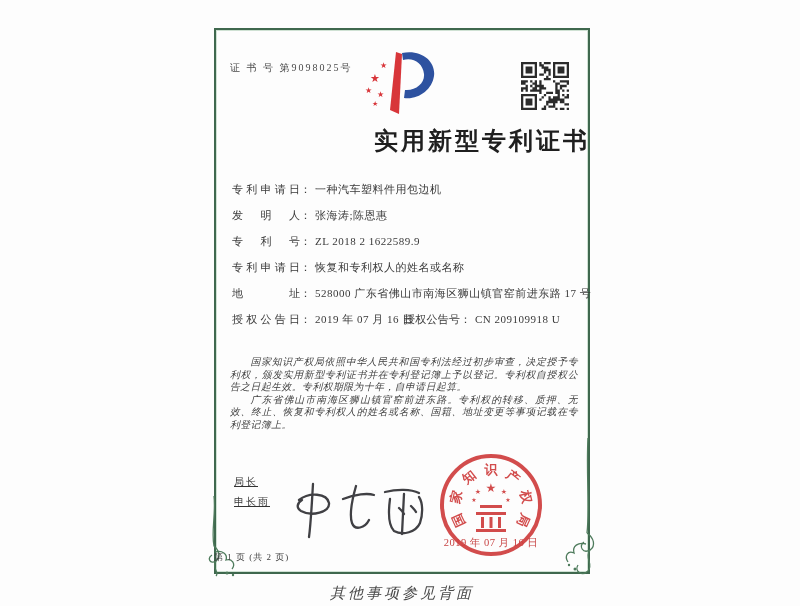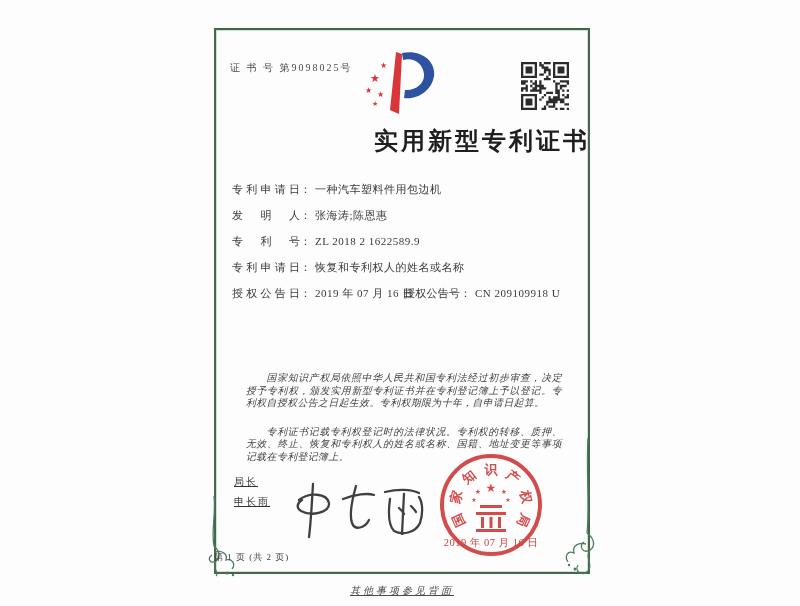--- a/index.html
+++ b/index.html
@@ -14,31 +14,31 @@
          font-size:24px;font-weight:700;letter-spacing:3px;color:#1f1f1f;}
   .fields{position:absolute;left:232px;top:182px;width:346px;font-size:11px;color:#3a3a3a;}
   .frow{position:relative;height:26px;white-space:nowrap;}
   .flabel{display:inline-block;width:68px;text-align:justify;text-align-last:justify;vertical-align:top;}
   .fcolon{display:inline-block;margin-right:4px;}
   .fvalue{letter-spacing:.5px;}
   .grant2{position:absolute;left:172px;top:0;}
   .glabel{display:inline-block;width:56px;text-align:justify;text-align-last:justify;vertical-align:top;}
   .paras{position:absolute;left:230px;top:356px;width:348px;font-size:9.8px;font-style:italic;
          line-height:12.6px;letter-spacing:.5px;color:#3f3f3f;text-align:justify;}
-  .paras p{margin:16px;text-indent:2.1em;}
+  .paras p{margin:0;text-indent:2.1em;}
   .signer{position:absolute;left:234px;top:472px;font-size:10px;letter-spacing:2px;color:#333;line-height:20px;text-decoration:underline;}
   .sig{position:absolute;left:276px;top:470px;width:152px;height:72px;}
   .seal-date{position:absolute;left:434px;top:536px;width:114px;text-align:center;font-size:10.5px;
              color:#c84444;letter-spacing:.5px;}
   .seal{position:absolute;left:432px;top:446px;width:120px;height:120px;opacity:.92;}
   .seal text{font-family:"Liberation Serif","DejaVu Serif",serif;}
   .pagenum{position:absolute;left:214px;top:551px;width:376px;text-align:left;font-size:9px;
            letter-spacing:1px;color:#3f3f3f;}
-  .note{position:absolute;left:214px;top:584px;width:376px;text-align:center;font-size:10px;
-        letter-spacing:3px;color:#4a4a4a;font-style:italic;text-decoration:underline;}
+  .note{position:absolute;left:214px;top:584px;width:376px;text-align:center;font-size:15px;
+        letter-spacing:3px;color:#4a4a4a;font-style:italic;}
   .flourish{position:absolute;}
   .fl-br{left:560px;top:438px;width:36px;height:140px;}
   .fl-bl{left:206px;top:496px;width:36px;height:82px;}
   svg{display:block;}
 </style>
 </head>
 <body>
 
 <div class="page">
 
@@ -76,30 +76,33 @@
     <div class="frow">
       <span class="flabel">发明人</span><span class="fcolon">：</span><span class="fvalue">张海涛;陈恩惠</span>
     </div>
     <div class="frow">
       <span class="flabel">专利号</span><span class="fcolon">：</span><span class="fvalue">ZL 2018 2 1622589.9</span>
     </div>
     <div class="frow">
       <span class="flabel">专利申请日</span><span class="fcolon">：</span><span class="fvalue">恢复和专利权人的姓名或名称</span>
     </div>
     <div class="frow">
+      <span class="flabel">地址</span><span class="fcolon">：</span><span class="fvalue">528000 广东省佛山市南海区狮山镇官窑前进东路 17 号</span>
+    </div>
+    <div class="frow">
       <span class="flabel">授权公告日</span><span class="fcolon">：</span><span class="fvalue">2019 年 07 月 16 日</span>
       <span class="grant2">
         <span class="glabel">授权公告号</span><span class="fcolon">：</span><span class="fvalue">CN 209109918 U</span>
       </span>
     </div>
   </div>
 
   <div class="paras">
     <p>国家知识产权局依照中华人民共和国专利法经过初步审查，决定授予专利权，颁发实用新型专利证书并在专利登记簿上予以登记。专利权自授权公告之日起生效。专利权期限为十年，自申请日起算。</p>
-    <p>专利证书记载专利权登记时的法律状况。专利权的转移、质押、无效、终止、恢复和专利权人的姓名或名称、国籍、地址变更等事项记载在专利登记簿上。</p>
+    <p>广东省佛山市南海区狮山镇官窑前进东路。专利权的转移、质押、无效、终止、恢复和专利权人的姓名或名称、国籍、地址变更等事项记载在专利登记簿上。</p>
   </div>
 
   <div class="signer">
     <div>局长</div>
     <div>申长雨</div>
   </div>
 
   <div class="sig">
     <svg width="152" height="72" viewBox="276 470 152 72" fill="none" stroke="#26262b" stroke-width="2.3" stroke-linecap="round" opacity=".88">
       <path d="M299,500 C309,492 327,493 329,503 C330,512 312,517 301,511 C296,508 297,503 302,500"></path>

